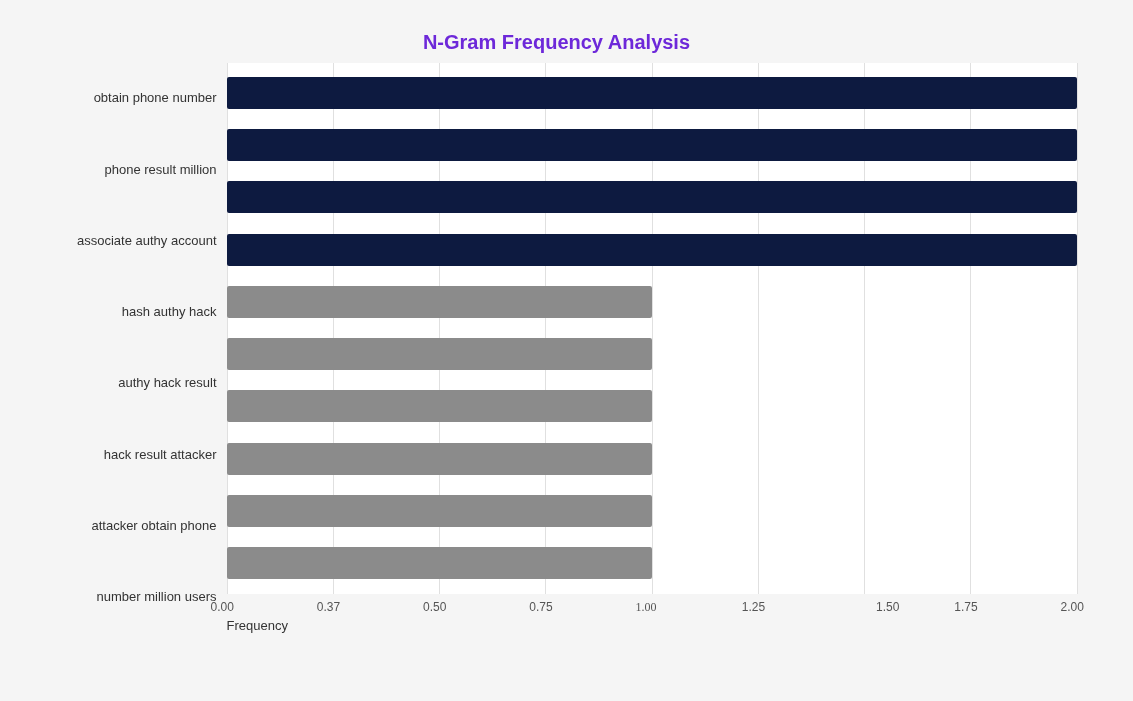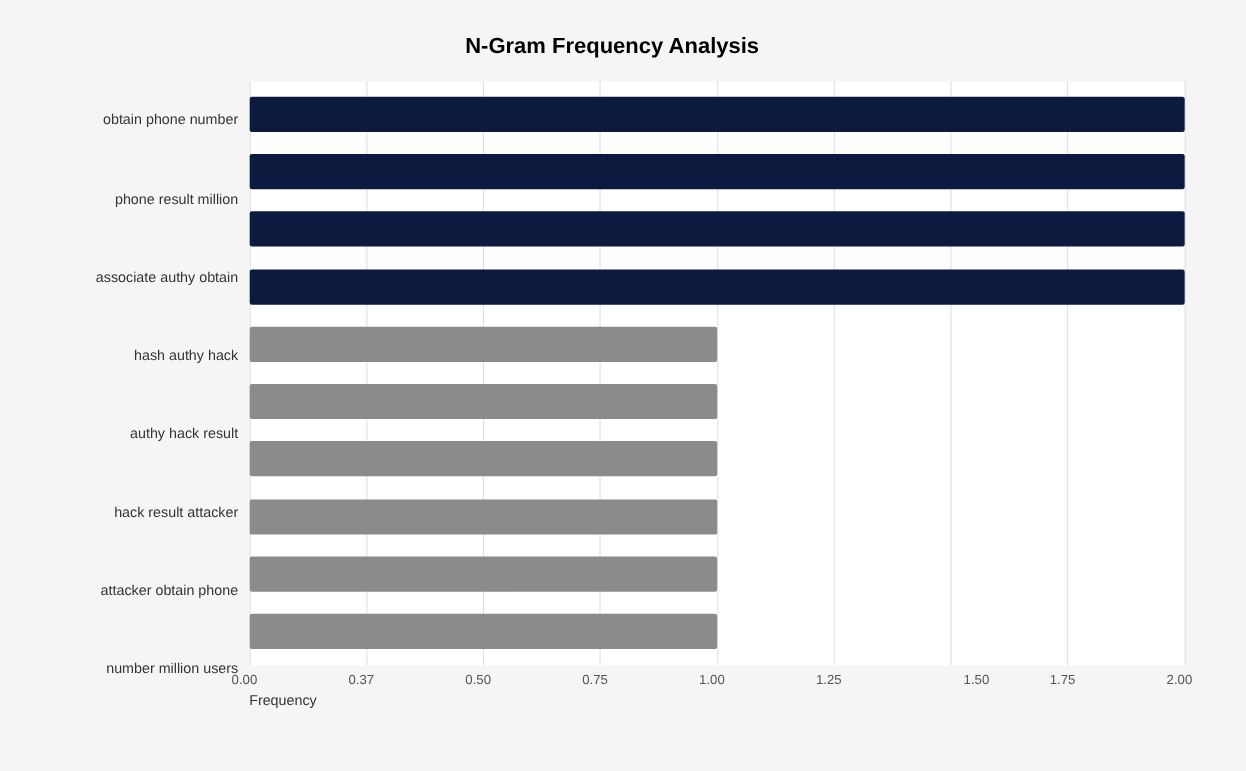--- a/index.html
+++ b/index.html
@@ -16,22 +16,22 @@
       background: #f5f5f5;
       width: 1100px;
       height: 680px;
       position: relative;
       padding: 20px 40px 60px 20px;
     }
     .chart-title {
       text-align: center;
       font-size: 20px;
       font-weight: bold;
-      margin-bottom: 20px;
-      color: #000000;
+      margin-bottom: 9px;
+      color: #6d28d9;
     }
     .chart-area {
       display: flex;
       width: 100%;
       height: 570px;
       position: relative;
     }
     .y-labels {
       display: flex;
       flex-direction: column;
@@ -115,21 +115,21 @@
   </style>
 </head>
 <body>
 
 <div class="chart-container">
   <div class="chart-title">N-Gram Frequency Analysis</div>
   <div class="chart-area">
     <div class="y-labels" id="y-labels">
         <div class="y-label">obtain phone number</div>
         <div class="y-label">phone result million</div>
-        <div class="y-label">associate authy obtain</div>
+        <div class="y-label">associate authy account</div>
         <div class="y-label">hash authy hack</div>
         <div class="y-label">authy hack result</div>
         <div class="y-label">hack result attacker</div>
         <div class="y-label">attacker obtain phone</div>
         <div class="y-label">number million users</div>
       </div>
     <div class="plot-area">
       <div class="grid-and-bars" id="grid-and-bars">
           <div class="grid-line" style="left: 0%;"></div>
           <div class="grid-line" style="left: 12.5%;"></div>
@@ -171,21 +171,21 @@
             <div class="bar-row">
               <div class="bar bar-gray" style="width: 50%;"></div>
             </div>
           </div>
         </div>
       <div class="x-axis" id="x-axis" style="position: relative; height: 20px;">
           <span class="x-tick" style="position: absolute; left: calc(0% - 16px); width: 32px;">0.00</span>
           <span class="x-tick" style="position: absolute; left: calc(12.5% - 16px); width: 32px;">0.37</span>
           <span class="x-tick" style="position: absolute; left: calc(25% - 16px); width: 32px;">0.50</span>
           <span class="x-tick" style="position: absolute; left: calc(37.5% - 16px); width: 32px;">0.75</span>
-          <span class="x-tick" style="position: absolute; left: calc(50% - 16px); width: 32px;">1.00</span>
+          <span class="x-tick" style="position: absolute; left: calc(50% - 16px); width: 32px; font-family: Liberation Serif, serif;">1.00</span>
           <span class="x-tick" style="position: absolute; left: calc(62.5% - 16px); width: 32px;">1.25</span>
           <span class="x-tick" style="position: absolute; left: calc(75% - 16px); width: 32px; margin-left: 28px;">1.50</span>
           <span class="x-tick" style="position: absolute; left: calc(87.5% - 16px); width: 32px;">1.75</span>
           <span class="x-tick" style="position: absolute; left: calc(100% - 16px); width: 32px;">2.00</span>
         </div>
       <div class="x-label">Frequency</div>
     </div>
   </div>
 </div>
 

